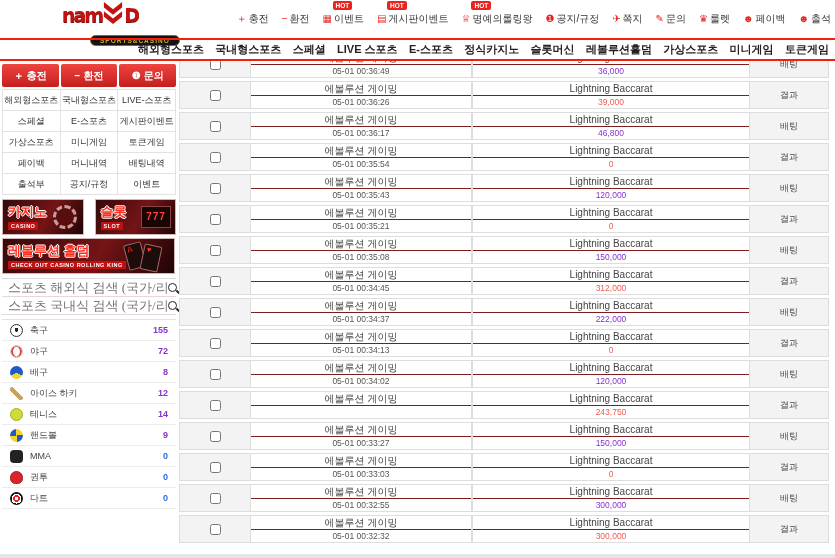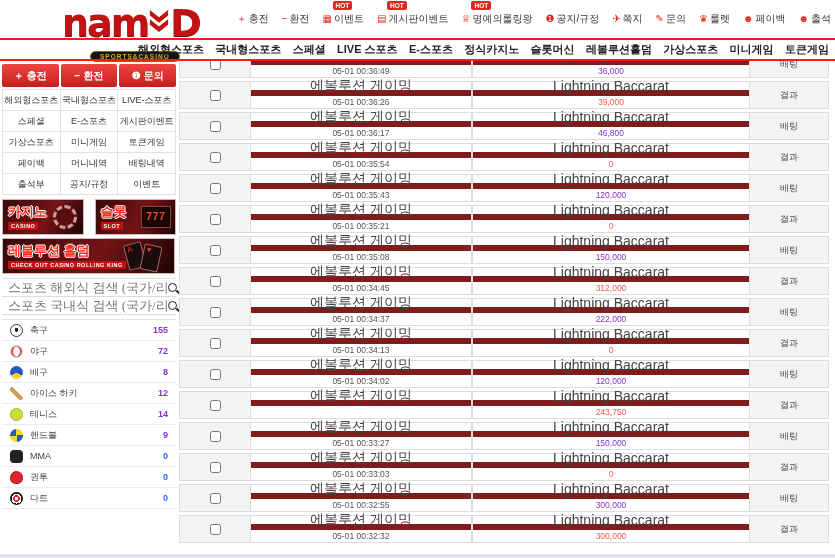--- a/index.html
+++ b/index.html
@@ -4,21 +4,21 @@
 <style>
   * { margin:0; padding:0; box-sizing:border-box; }
   html,body { width:835px; height:558px; overflow:hidden; background:#fff;
     font-family:"Liberation Sans","DejaVu Sans",sans-serif; }
   .stage { position:relative; width:835px; height:558px; background:#fff; }
 
   
   .header { position:absolute; top:0; left:0; right:0; height:38px; background:#fff; }
   .logo { position:absolute; left:62px; top:1px; cursor:pointer; }
   .logo-row { display:flex; align-items:center; }
-  .logo-txt { font-size:38px; font-weight:800; color:#c31212; letter-spacing:-2px;
+  .logo-txt { font-size:19px; font-weight:800; color:#c31212; letter-spacing:-2px;
     text-shadow:0 1px 0 #7d0a0a; font-family:"DejaVu Sans",sans-serif; }
   .logo-mark { margin:0 1px; }
   .logo-tag { display:inline-block; margin-left:28px; margin-top:-4px; background:#141414;
     color:#d8a62a; font-size:6.5px; font-weight:bold; letter-spacing:1px; padding:1px 9px;
     border-radius:7px; border:1px solid #8a6a1a; }
   .top-menu { position:absolute; right:4px; top:12px; display:flex; gap:13px; align-items:center; }
   .tm-item { position:relative; font-size:10px; color:#333; white-space:nowrap; cursor:pointer; }
   .tm-ico { color:#e8241f; font-size:10px; margin-right:2px; }
   .hot { position:absolute; top:-11px; left:10px; background:#e8241f; color:#fff;
     font-size:6.5px; font-weight:bold; padding:0 3px; border-radius:2px; line-height:9px; }
@@ -97,22 +97,22 @@
 
   
   .table-area { position:absolute; left:179px; right:6px; top:61px; bottom:5px; overflow:hidden; }
   .t-row { height:28px; margin-bottom:3px; background:#f3f3f3; border:1px solid #ddd;
     display:grid; grid-template-columns:70px 222px 278px 1fr; }
   .t-row:first-child { margin-top:-11px; }
   .c-check { display:flex; align-items:center; justify-content:center; }
   .c-check input { width:11px; height:11px; cursor:pointer; }
   .c-two { background:#fff; border-left:1px solid #ddd; border-right:1px solid #ddd;
     display:flex; flex-direction:column; }
-  .c-two .l1 { height:14px; border-bottom:6px solid #7f1d1d; display:flex; align-items:center;
-    justify-content:center; font-size:14px; color:#444; }
+  .c-two .l1 { height:14px; border-bottom:1px solid #7f1d1d; display:flex; align-items:center;
+    justify-content:center; font-size:10px; color:#444; }
   .c-two .l2 { flex:1; display:flex; align-items:center; justify-content:center;
     font-size:8.5px; color:#555; }
   .l2.amt-bet { color:#8833cc; }
   .l2.amt-result { color:#ef5a50; }
   .c-status { display:flex; align-items:center; justify-content:center; font-size:9px; color:#4a4a4a; }
 
   .bottom-strip { position:absolute; left:0; right:0; bottom:0; height:4px; background:#e2e4ee; }
 </style>
 </head>
 <body>

